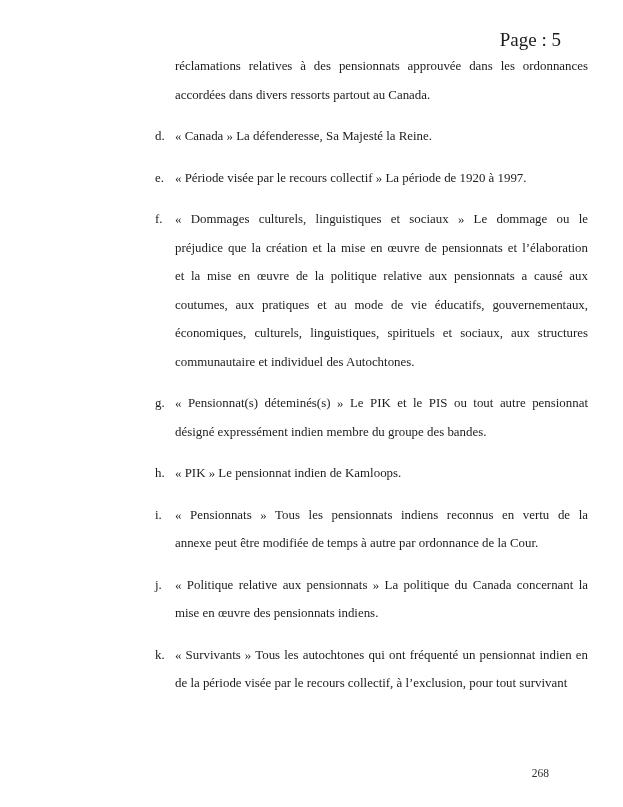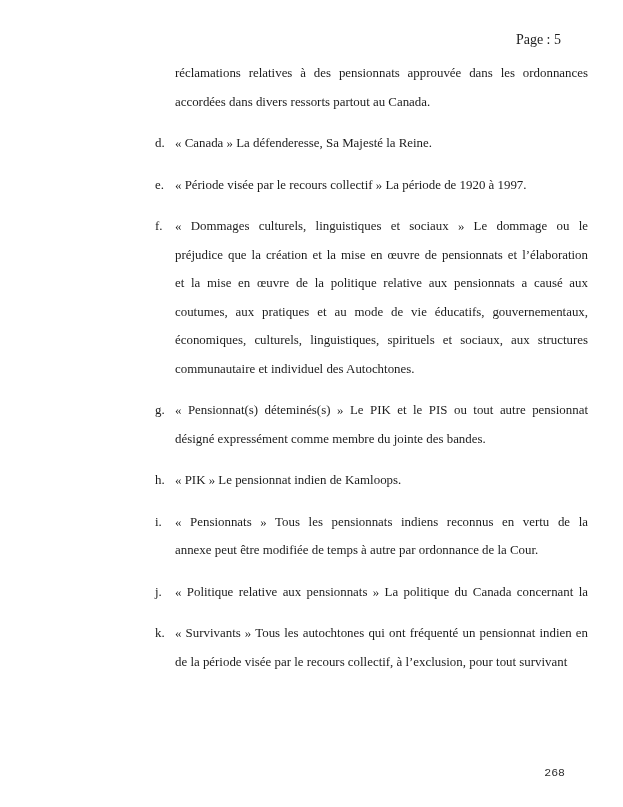--- a/index.html
+++ b/index.html
@@ -13,29 +13,29 @@
     height: 807px;
     background: #ffffff;
     font-family: "Liberation Serif", serif;
     color: #1c1c1c;
     overflow: hidden;
   }
   .page-header {
     position: absolute;
     top: 32px;
     right: 62px;
-    font-size: 14px;
+    font-size: 19px;
     line-height: 16px;
     color: #1c1c1c;
     white-space: nowrap;
     text-align: center;
   }
   .content {
     position: absolute;
-    top: 59px;
+    top: 52px;
     left: 155px;
     width: 434px;
   }
   .para {
     display: flex;
     align-items: flex-start;
     margin: 0 0 13px 0;
   }
   .para-label {
     flex: 0 0 20px;
@@ -53,22 +53,22 @@
     text-align: left;
     color: #1c1c1c;
   }
   .line.jfull {
     text-align: justify;
     text-align-last: justify;
   }
   .page-footer {
     position: absolute;
     top: 766px;
-    right: 58px;
-    font-family: Liberation Mono, monospace;
+    right: 74px;
+    font-family: Liberation Serif, serif;
     font-size: 11.5px;
     line-height: 14px;
     color: #2e2e2e;
   }
 </style>
 </head>
 <body>
 
 <div class="page">
 
@@ -106,21 +106,21 @@
           <div class="line jfull">coutumes, aux pratiques et au mode de vie éducatifs, gouvernementaux,</div>
           <div class="line jfull">économiques, culturels, linguistiques, spirituels et sociaux, aux structures</div>
           <div class="line">communautaire et individuel des Autochtones.</div>
         </div>
   </div>
 
   <div class="para">
     <div class="para-label">g.</div>
     <div class="para-lines">
           <div class="line jfull">« Pensionnat(s) déteminés(s) » Le PIK et le PIS ou tout autre pensionnat</div>
-          <div class="line">désigné expressément comme membre du jointe des bandes.</div>
+          <div class="line">désigné expressément indien membre du groupe des bandes.</div>
         </div>
   </div>
 
   <div class="para">
     <div class="para-label">h.</div>
     <div class="para-lines">
           <div class="line">« PIK » Le pensionnat indien de Kamloops.</div>
         </div>
   </div>
 
@@ -129,20 +129,21 @@
     <div class="para-lines">
           <div class="line jfull">« Pensionnats » Tous les pensionnats indiens reconnus en vertu de la</div>
           <div class="line">annexe peut être modifiée de temps à autre par ordonnance de la Cour.</div>
         </div>
   </div>
 
   <div class="para">
     <div class="para-label">j.</div>
     <div class="para-lines">
           <div class="line jfull">« Politique relative aux pensionnats » La politique du Canada concernant la</div>
+          <div class="line">mise en œuvre des pensionnats indiens.</div>
         </div>
   </div>
 
   <div class="para">
     <div class="para-label">k.</div>
     <div class="para-lines">
           <div class="line jfull">« Survivants » Tous les autochtones qui ont fréquenté un pensionnat indien en</div>
           <div class="line">de la période visée par le recours collectif, à l’exclusion, pour tout survivant</div>
         </div>
   </div>

